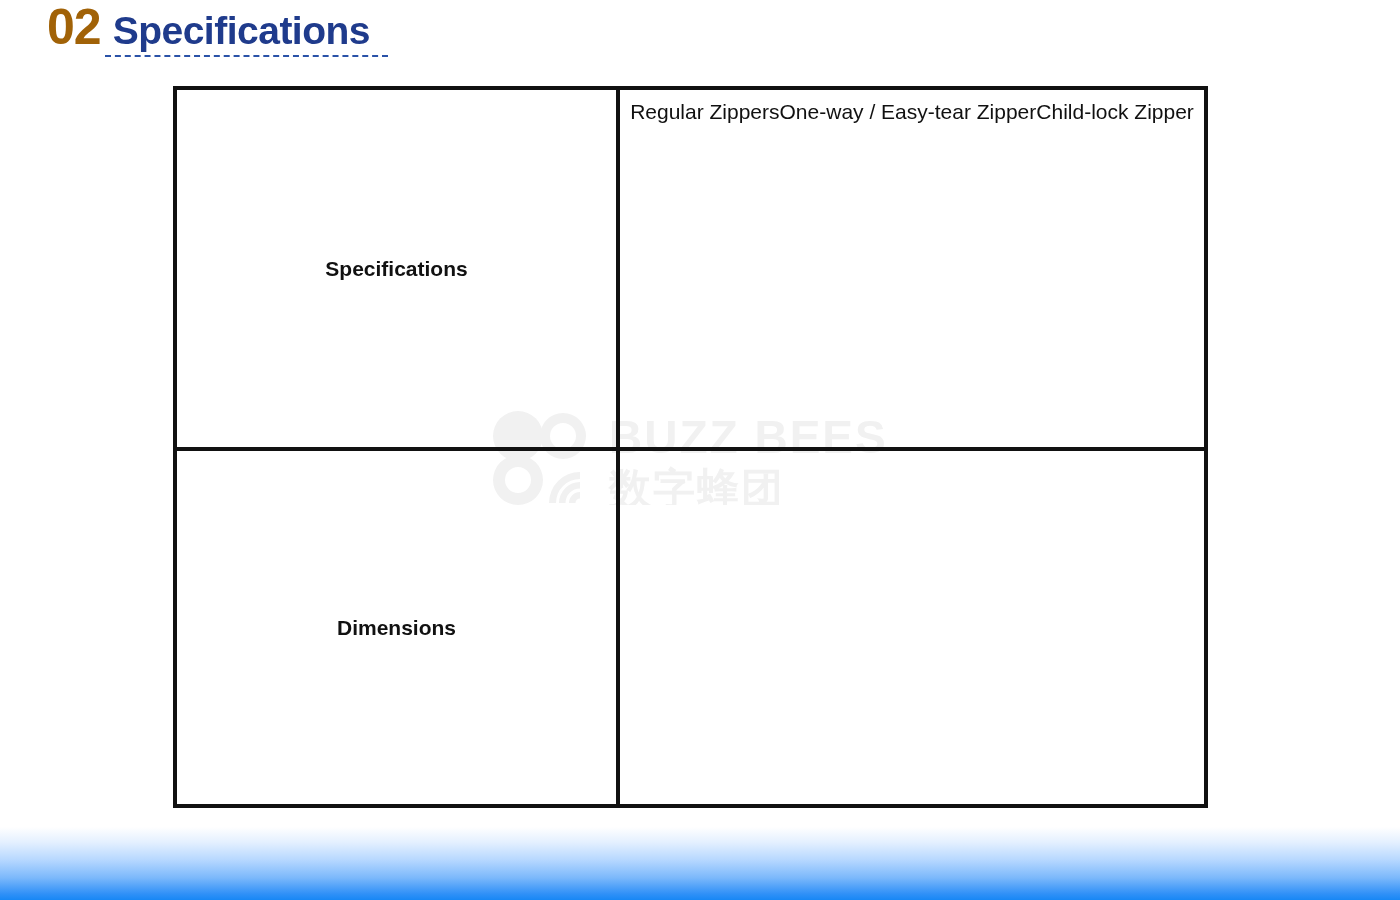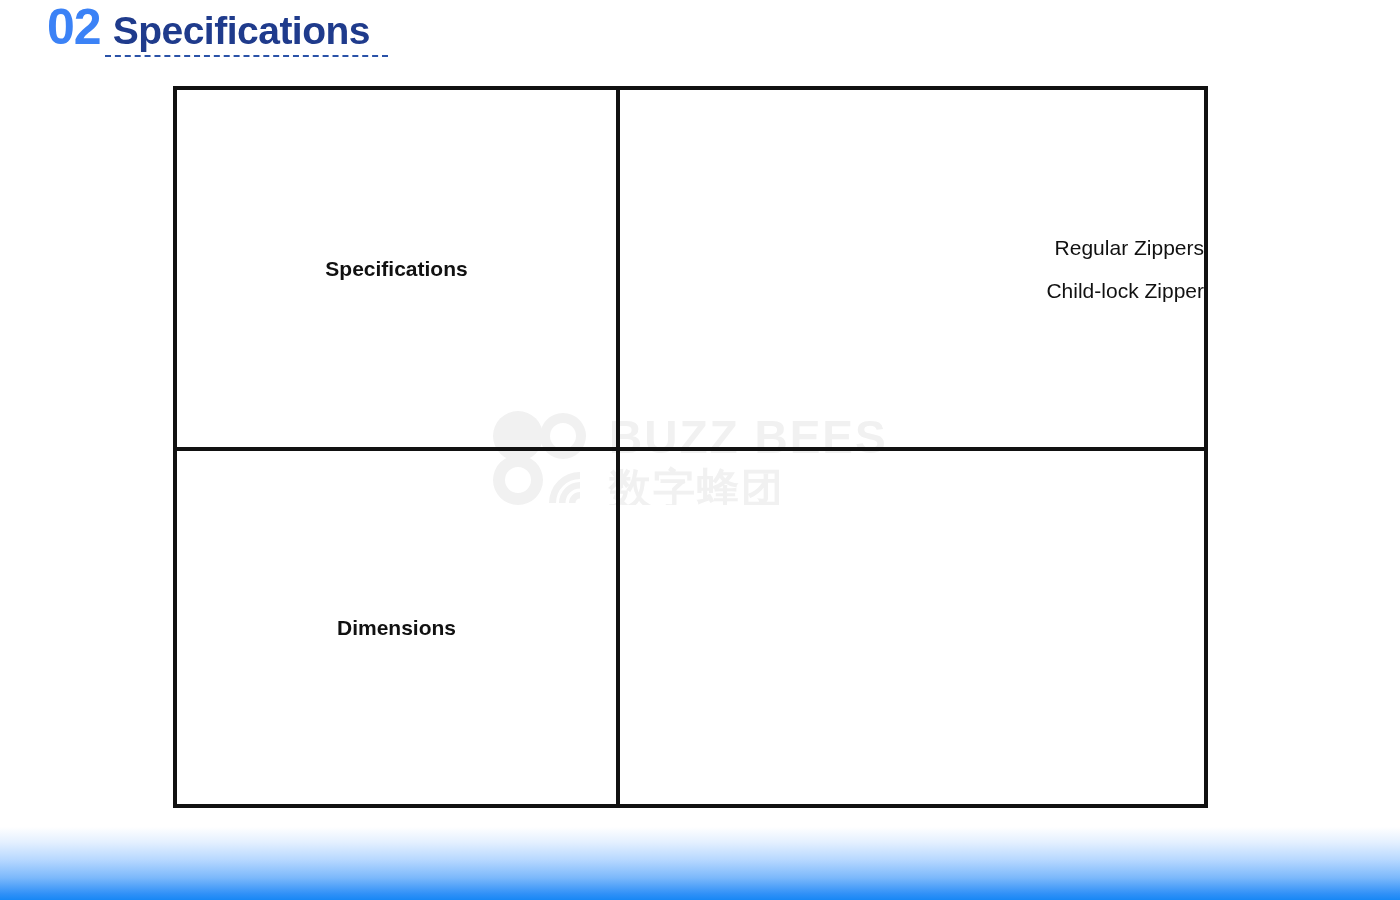--- a/index.html
+++ b/index.html
@@ -20,21 +20,21 @@
     position: absolute;
     left: 47px;
     top: 2px;
     display: flex;
     align-items: baseline;
     white-space: nowrap;
   }
   #section-number {
     font-size: 50px;
     font-weight: bold;
-    color: #3b82f6;
+    color: #a16207;
     letter-spacing: -1px;
     line-height: 1;
   }
   #section-title-wrap {
     position: relative;
     margin-left: 12px;
   }
   #section-title {
     font-size: 39px;
     font-weight: bold;
@@ -94,22 +94,22 @@
     align-items: center;
     justify-content: center;
     font-size: 21px;
     font-weight: bold;
     color: #111111;
   }
   .cell-values {
     flex: 1 1 auto;
     box-sizing: border-box;
     display: flex;
-    flex-direction: column;
-    align-items: flex-end;
+    flex-direction: row;
+    align-items: flex-start;
     justify-content: center;
   }
   .value-line {
     font-size: 21px;
     color: #111111;
     line-height: 1;
     padding: 11px 0;
     text-align: center;
     white-space: nowrap;
   }
@@ -161,20 +161,21 @@
     <text x="122" y="93" font-family="DejaVu Sans, sans-serif" font-size="42" font-weight="bold" letter-spacing="2" fill="#f1f1f1">数字蜂团</text>
   </svg>
 </div>
 
 <div id="spec-table">
 
   <div class="spec-row row-top">
     <div class="cell-label">Specifications</div>
     <div class="cell-values">
       <div class="value-line">Regular Zippers</div>
+      <div class="value-line">One-way / Easy-tear Zipper</div>
       <div class="value-line">Child-lock Zipper</div>
     </div>
   </div>
 
   <div class="spec-row row-bottom">
     <div class="cell-label">Dimensions</div>
   </div>
 
 </div>
 

